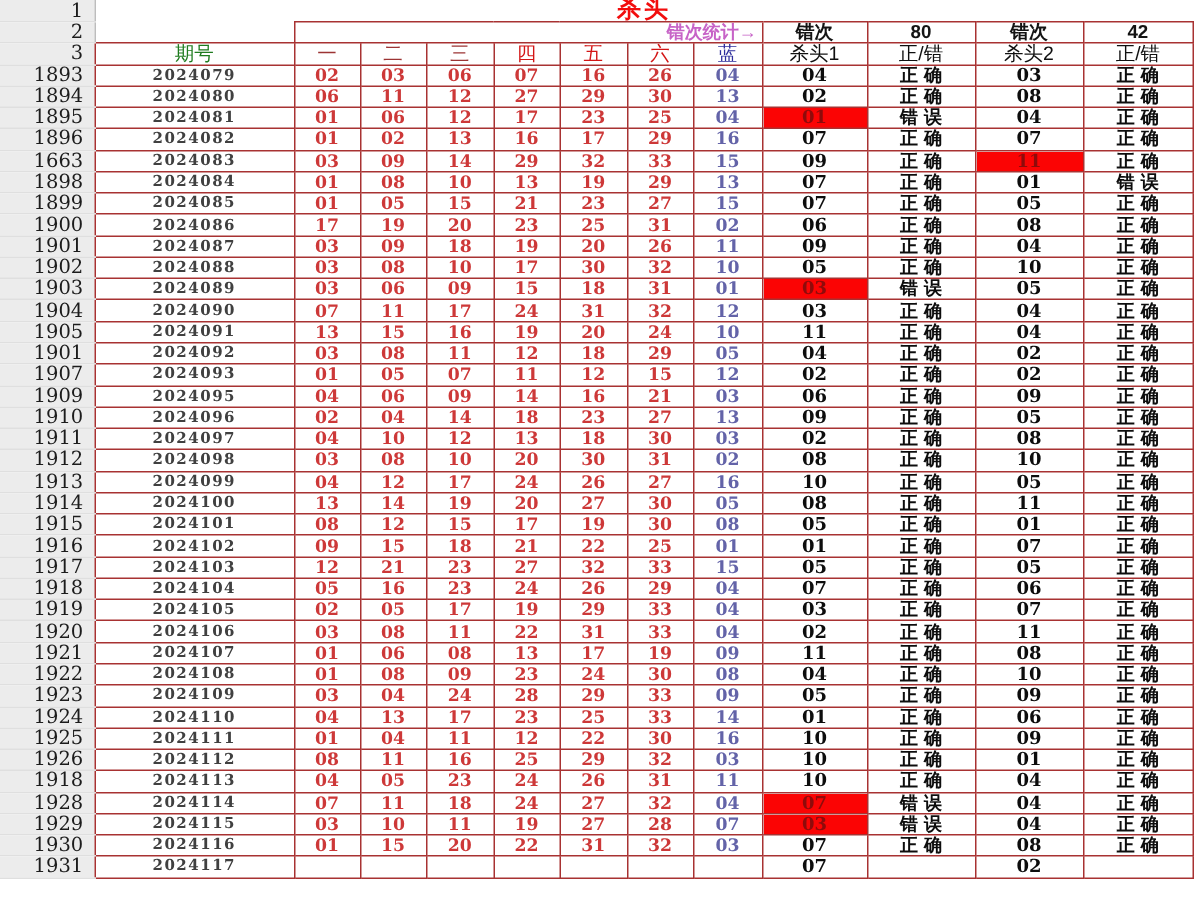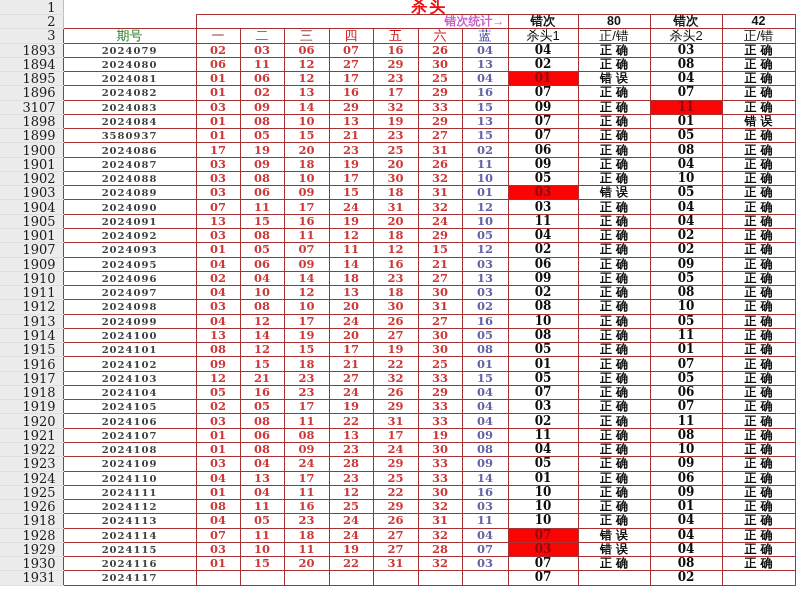--- a/index.html
+++ b/index.html
@@ -150,21 +150,21 @@
         <td class="num">16</td>
         <td class="num">17</td>
         <td class="num">29</td>
         <td class="bluev">16</td>
         <td class="kill">07</td>
         <td class="res">正确</td>
         <td class="kill">07</td>
         <td class="res">正确</td>
       </tr>
       <tr>
-        <td class="rn">3107</td>
+        <td class="rn">1663</td>
         <td class="period">2024083</td>
         <td class="num">03</td>
         <td class="num">09</td>
         <td class="num">14</td>
         <td class="num">29</td>
         <td class="num">32</td>
         <td class="num">33</td>
         <td class="bluev">15</td>
         <td class="kill">09</td>
         <td class="res">正确</td>
@@ -181,21 +181,21 @@
         <td class="num">19</td>
         <td class="num">29</td>
         <td class="bluev">13</td>
         <td class="kill">07</td>
         <td class="res">正确</td>
         <td class="kill">01</td>
         <td class="res">错误</td>
       </tr>
       <tr>
         <td class="rn">1899</td>
-        <td class="period">3580937</td>
+        <td class="period">2024085</td>
         <td class="num">01</td>
         <td class="num">05</td>
         <td class="num">15</td>
         <td class="num">21</td>
         <td class="num">23</td>
         <td class="num">27</td>
         <td class="bluev">15</td>
         <td class="kill">07</td>
         <td class="res">正确</td>
         <td class="kill">05</td>

